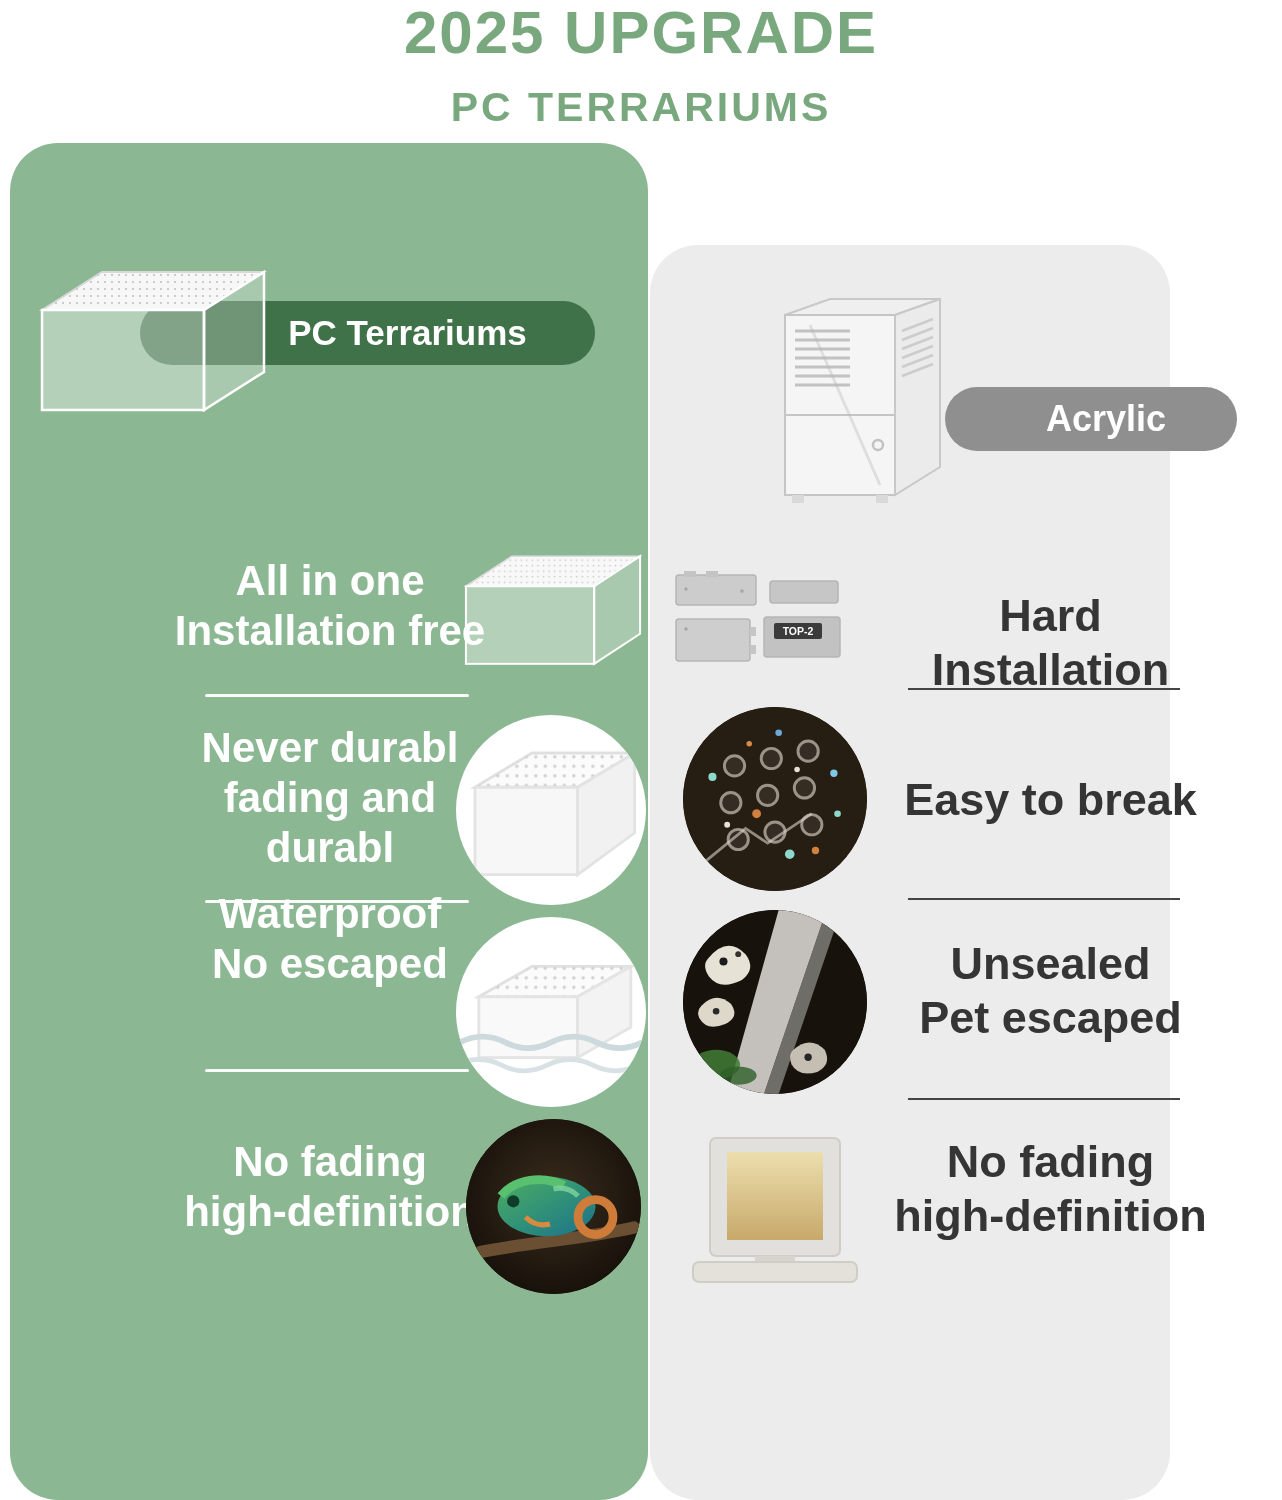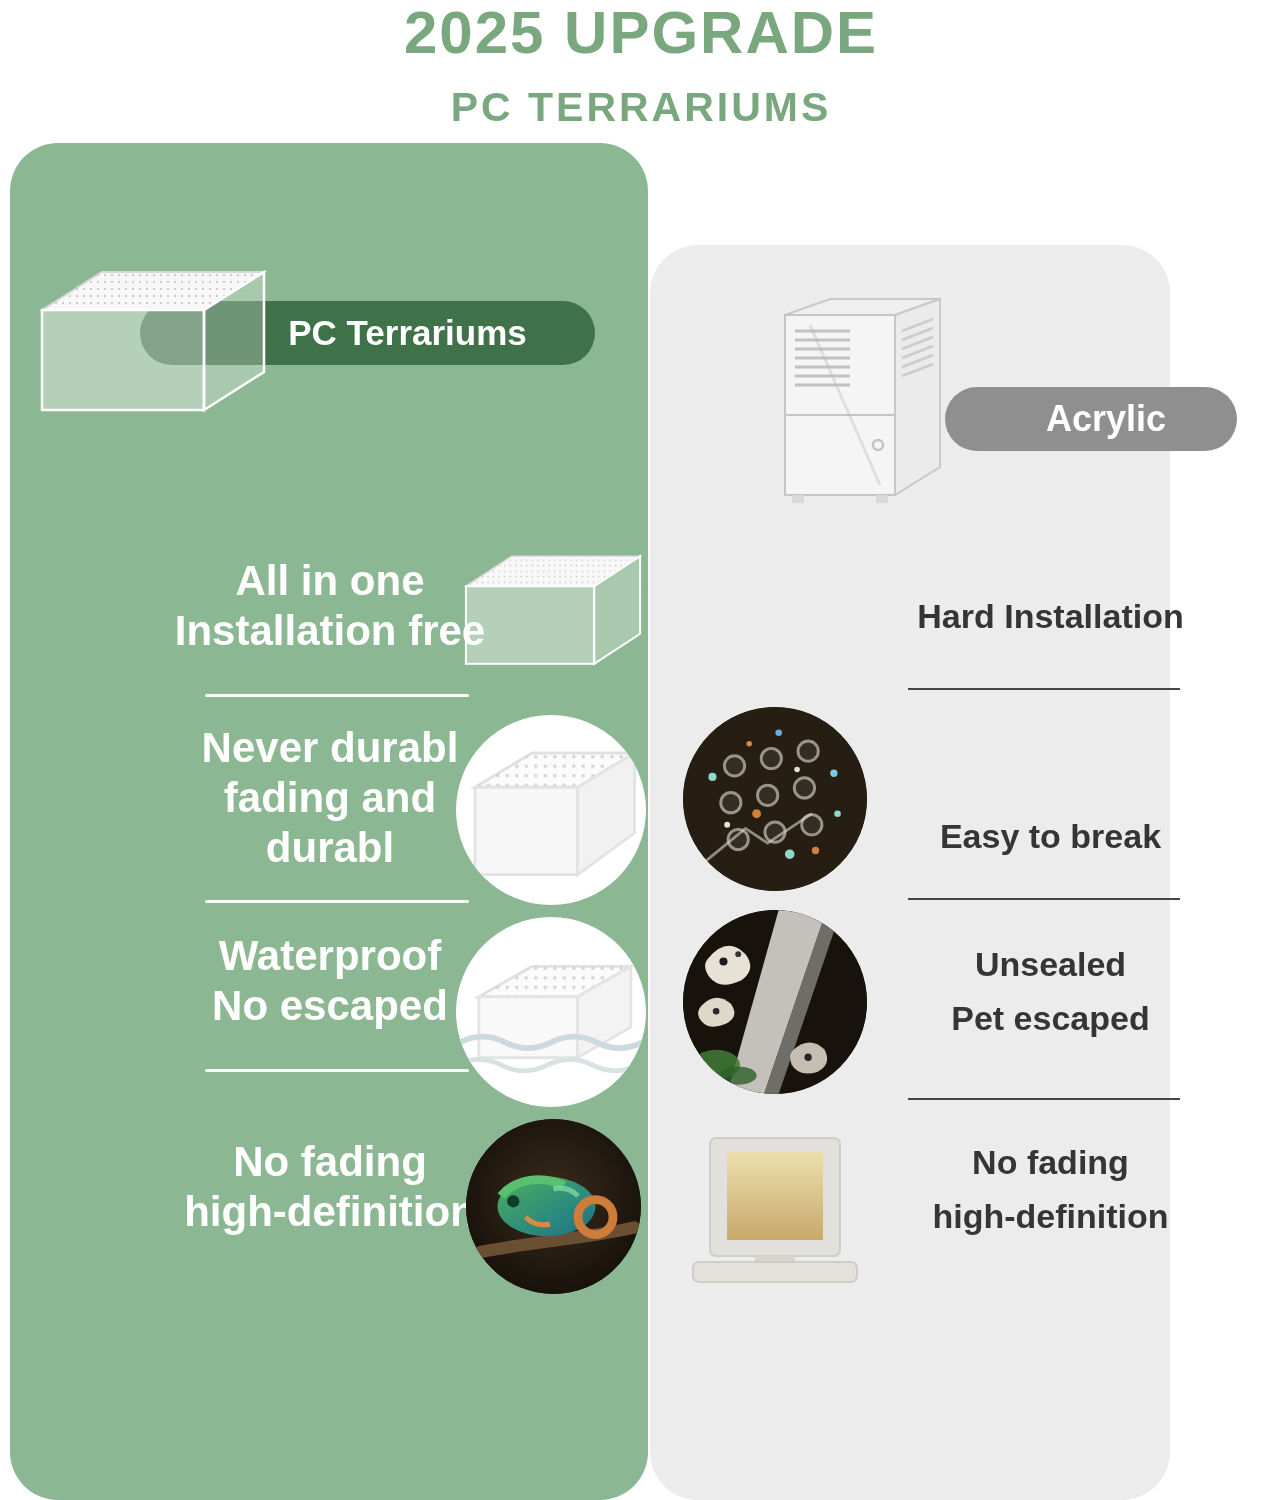--- a/index.html
+++ b/index.html
@@ -36,23 +36,23 @@
 
   .ac-hero{left:100px;top:40px;width:215px;height:240px;}
   .rp-img1{left:22px;top:322px;width:200px;height:100px;}
   .rp-c2{left:33px;top:462px;width:184px;height:184px;background:#261e13;}
   .rp-c3{left:33px;top:665px;width:184px;height:184px;background:#17120b;}
   .rp-img4{left:35px;top:885px;width:180px;height:170px;}
 
   .tb{position:absolute;text-align:center;font-weight:bold;}
   .tb .line{display:block;}
   .lp-tb{color:#ffffff;font-size:42px;line-height:50px;left:160px;width:320px;}
-  .lp-tb1{top:413px;} .lp-tb2{top:580px;} .lp-tb3{top:788px;} .lp-tb4{top:994px;}
-  .rp-tb{color:var(--text-dark,#353535);font-size:34px;line-height:54px;left:228px;width:345px;}
-  .rp-tb1{top:344px;} .rp-tb2{top:528px;margin-top:36px;} .rp-tb3{top:692px;} .rp-tb4{top:890px;}
+  .lp-tb1{top:413px;} .lp-tb2{top:580px;} .lp-tb3{top:746px;} .lp-tb4{top:994px;}
+  .rp-tb{color:var(--text-dark,#353535);font-size:45px;line-height:54px;left:228px;width:345px;}
+  .rp-tb1{top:344px;} .rp-tb2{top:528px;} .rp-tb3{top:692px;} .rp-tb4{top:890px;}
 
   .divider{position:absolute;}
   .lp-div{left:195px;width:264px;height:3px;background:rgba(255,255,255,0.95);border-radius:2px;}
   .lp-div1{top:551px;} .lp-div2{top:757px;} .lp-div3{top:926px;}
   .rp-div{left:258px;width:272px;height:2px;background:#454545;}
   .rp-div1{top:443px;} .rp-div2{top:653px;} .rp-div3{top:853px;}
 </style>
 </head>
 <body>
 
@@ -199,20 +199,39 @@
             <line x1="152" y1="91" x2="183" y2="79"></line>
         </g>
         <line x1="35" y1="130" x2="145" y2="130" stroke="#c5c5c5" stroke-width="2"></line>
         <circle cx="128" cy="160" r="5" fill="none" stroke="#c2c2c2" stroke-width="2.5"></circle>
         <path d="M60,40 L130,200" stroke="rgba(180,180,180,0.35)" stroke-width="3"></path>
         <rect x="42" y="210" width="12" height="8" fill="#d9d9d9"></rect>
         <rect x="126" y="210" width="12" height="8" fill="#d9d9d9"></rect>
       </svg>
     </div>
 
+    <div class="img rp-img1">
+      <svg viewBox="0 0 200 100">
+        <g stroke="#b5b5b5" stroke-width="1.5">
+          <rect x="4" y="8" width="80" height="30" rx="3" fill="#cccccc"></rect>
+          <rect x="98" y="14" width="68" height="22" rx="3" fill="#c6c6c6"></rect>
+          <rect x="4" y="52" width="74" height="42" rx="3" fill="#cecece"></rect>
+          <rect x="92" y="50" width="76" height="40" rx="3" fill="#c2c2c2"></rect>
+        </g>
+        <rect x="12" y="4" width="12" height="6" fill="#c4c4c4"></rect>
+        <rect x="34" y="4" width="12" height="6" fill="#c4c4c4"></rect>
+        <rect x="78" y="60" width="6" height="9" fill="#c6c6c6"></rect>
+        <rect x="78" y="78" width="6" height="9" fill="#c6c6c6"></rect>
+        <circle cx="14" cy="22" r="1.8" fill="#a8a8a8"></circle>
+        <circle cx="70" cy="24" r="1.8" fill="#a8a8a8"></circle>
+        <circle cx="14" cy="62" r="1.8" fill="#a8a8a8"></circle>
+        <rect x="102" y="56" width="48" height="16" rx="2" fill="#3b3b3b"></rect>
+        <text x="126" y="68" text-anchor="middle" font-size="10.5" font-weight="bold" fill="#ffffff">TOP-2</text>
+      </svg>
+    </div>
     <div class="tb rp-tb rp-tb1">
       <span class="line">Hard Installation</span>
     </div>
     <div class="divider rp-div rp-div1"></div>
 
     <div class="img circle rp-c2">
       <svg viewBox="0 0 100 100">
         <circle cx="50" cy="50" r="50" fill="#261e13"></circle>
         <circle cx="16" cy="38" r="2.2" fill="#8fd8cc"></circle>
           <circle cx="58" cy="80" r="2.6" fill="#8fd8cc"></circle>

